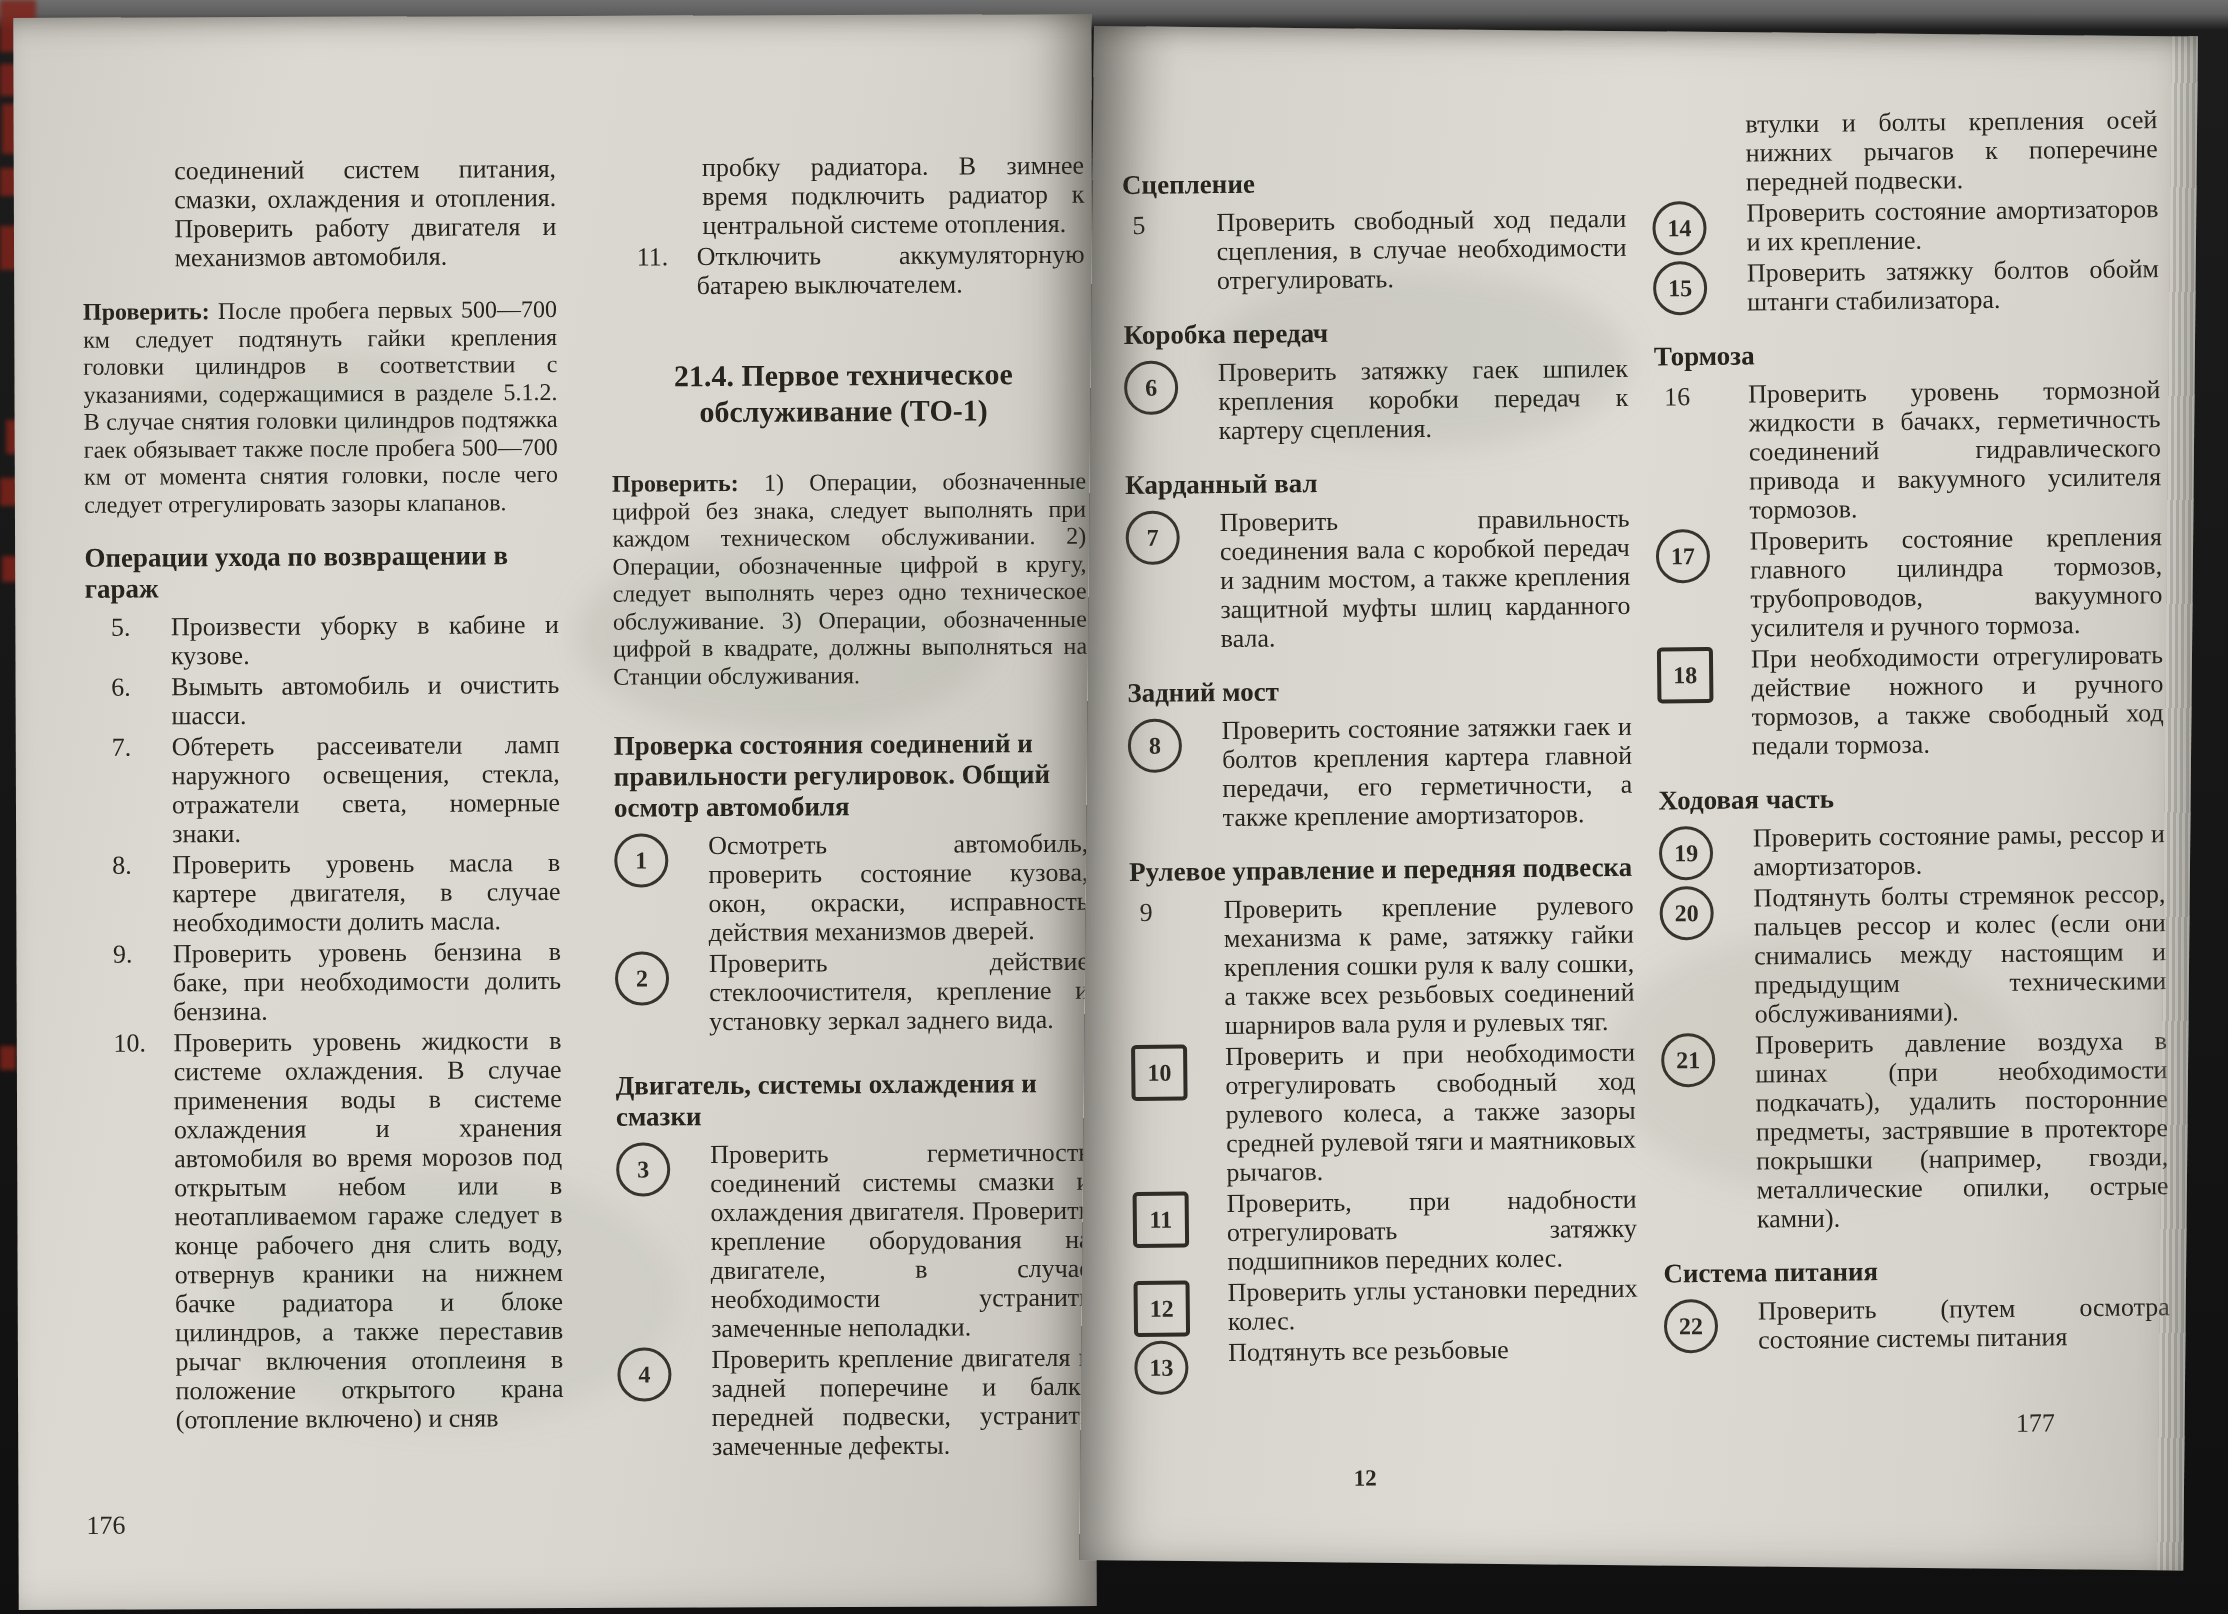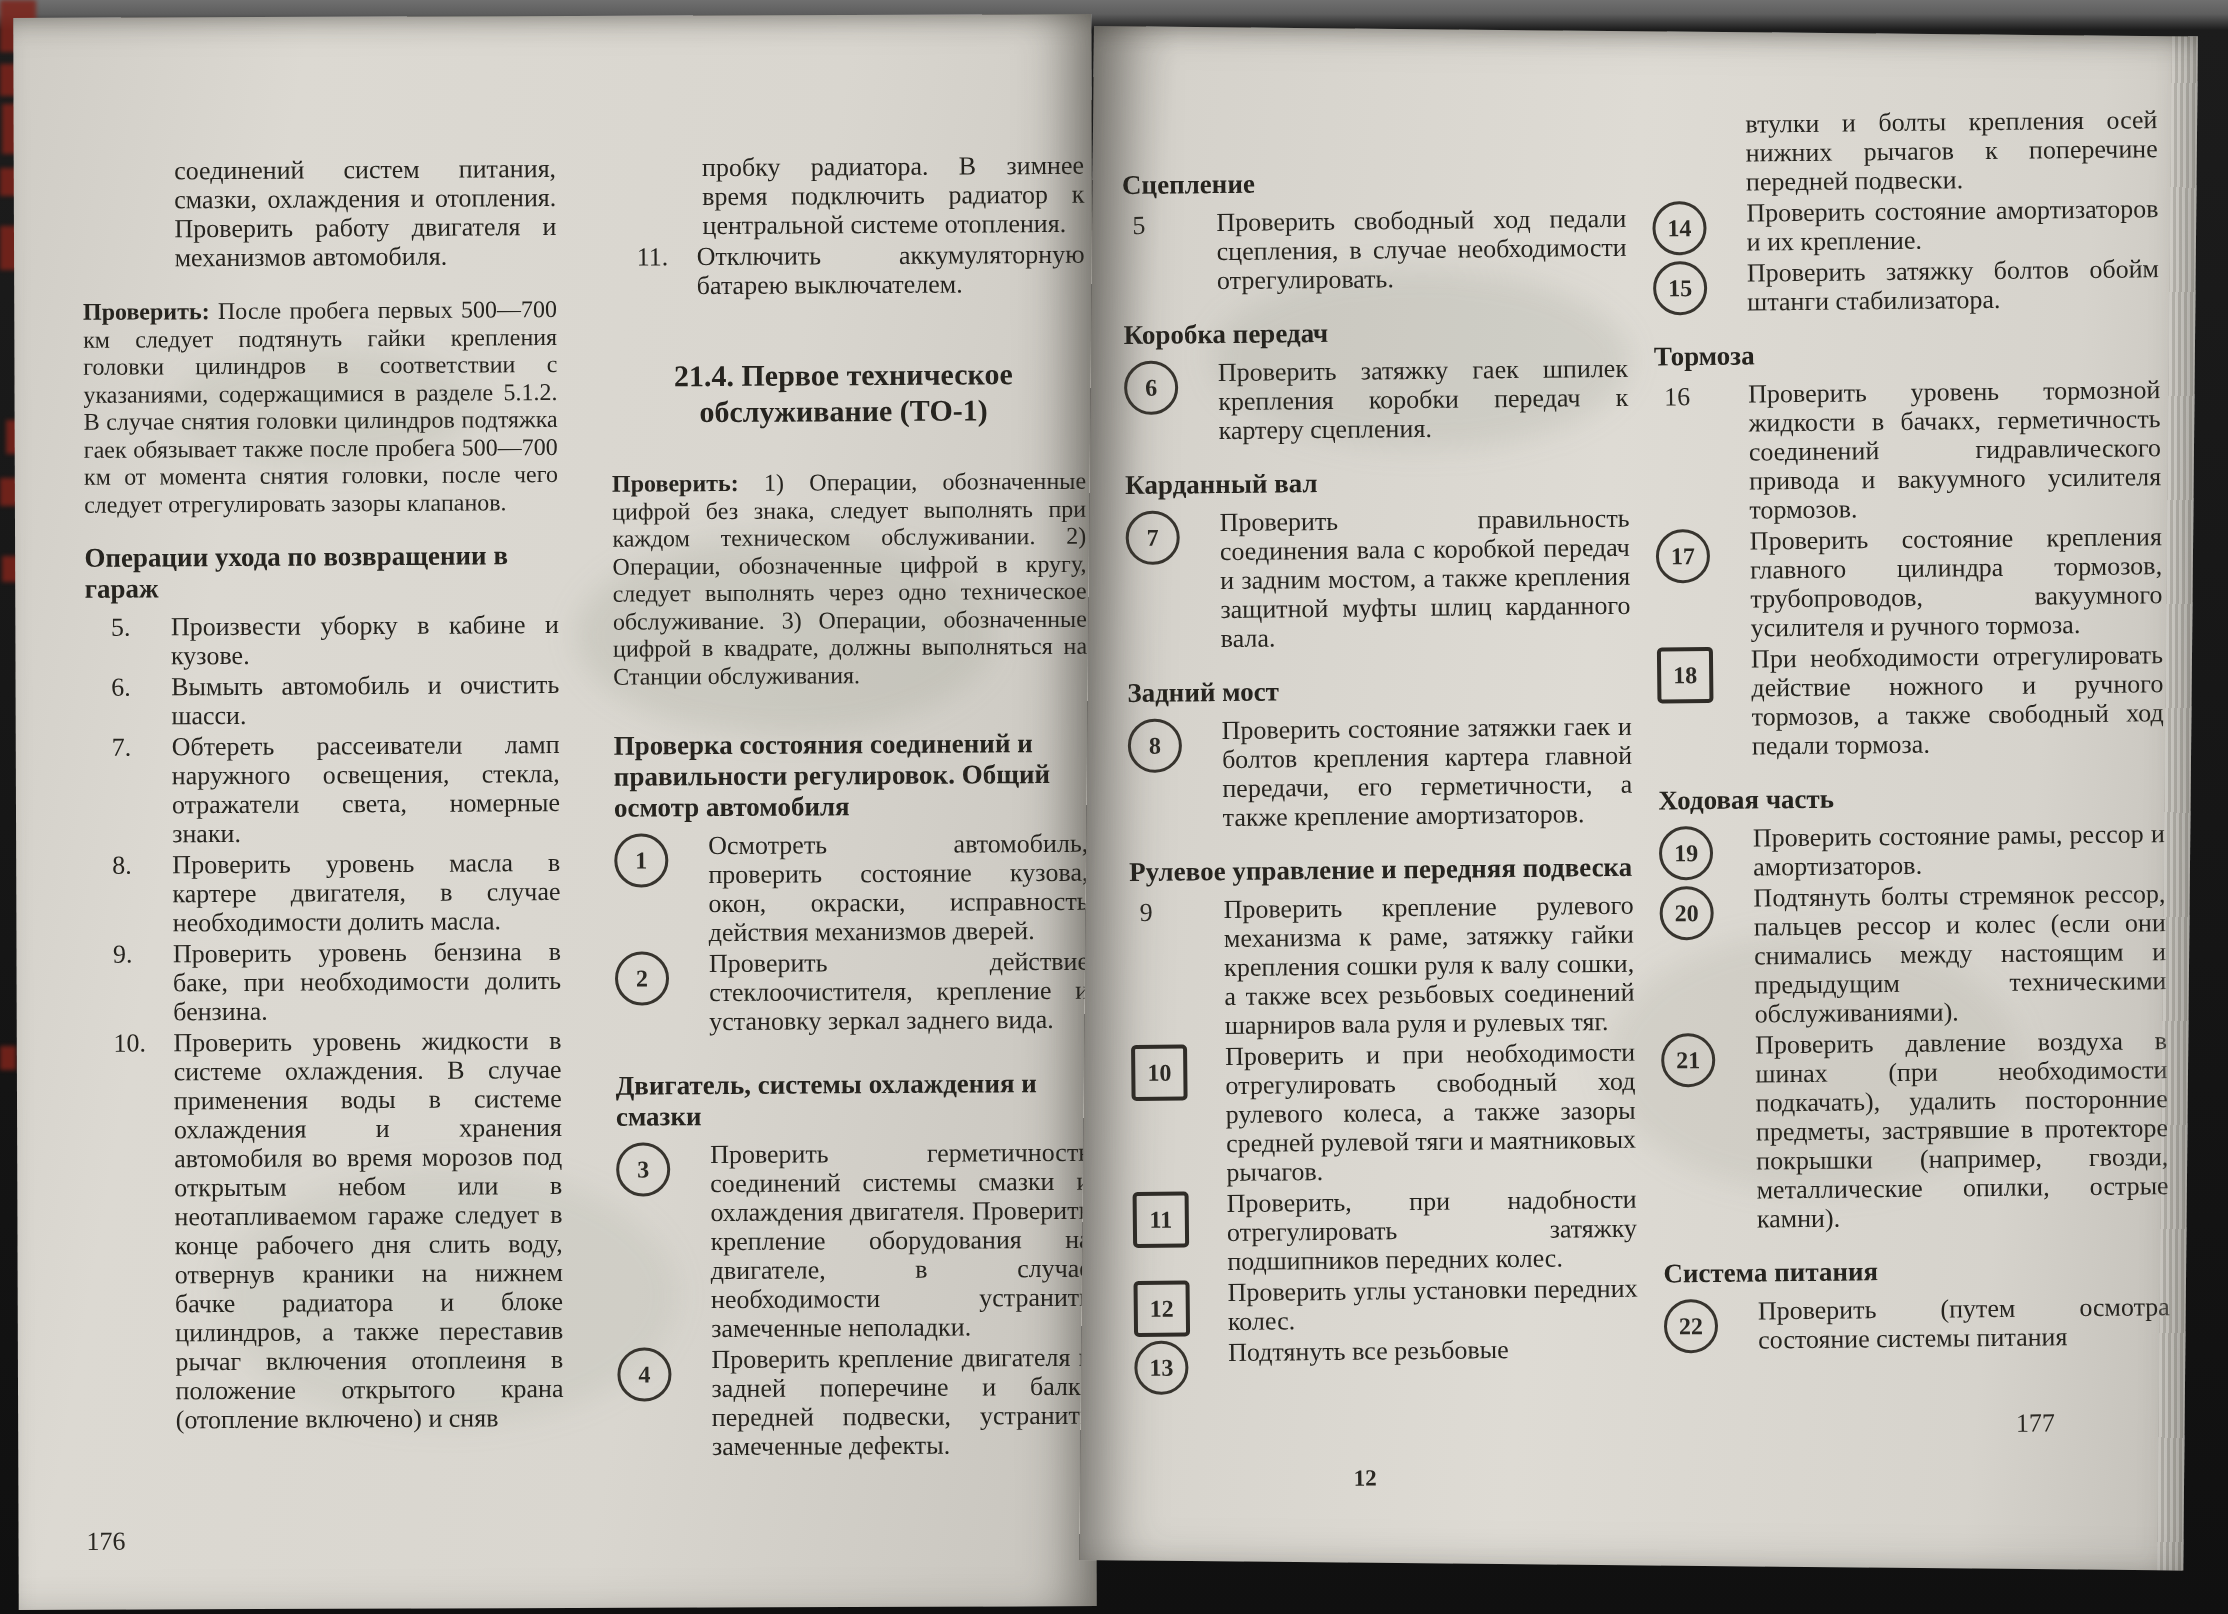--- a/index.html
+++ b/index.html
@@ -48,21 +48,21 @@
   .item{display:flex;align-items:flex-start;margin-top:2px;}
   .itext{flex:1;}
   .lnum{flex:0 0 86px;box-sizing:border-box;padding-left:26px;font-size:26px;line-height:29px;}
   .mcell{flex:0 0 94px;box-sizing:border-box;padding-top:2px;}
   .mk{display:inline-flex;align-items:center;justify-content:center;
       font-size:24px;font-weight:bold;color:#2c2a25;}
   .mk.circle{width:48px;height:48px;border:3px solid #37342e;border-radius:50%;}
   .mk.square{width:48px;height:48px;border:4px solid #2f2c27;border-radius:5px;}
   .mk.plain{border:none;font-weight:normal;font-size:26px;padding-left:10px;}
   .pageno{position:absolute;font-size:26px;color:#2a2823;}
-  .pn-left{left:66px;bottom:54px;}
+  .pn-left{left:66px;bottom:70px;}
   .pn-right{right:150px;bottom:114px;}
   .sig{position:absolute;left:252px;bottom:68px;font-size:23px;font-weight:bold;color:#2a2823;}
 
   .smudge{position:absolute;border-radius:50%;filter:blur(14px);pointer-events:none;}
   .s1{left:160px;top:330px;width:300px;height:120px;background:rgba(134,140,120,.14);}
   .s2{left:560px;top:520px;width:420px;height:200px;background:rgba(128,134,116,.16);}
   .s3{left:200px;top:1150px;width:460px;height:260px;background:rgba(140,144,128,.12);}
   .s4{left:120px;top:240px;width:420px;height:180px;background:rgba(130,136,118,.15);}
   .s5{left:520px;top:900px;width:420px;height:260px;background:rgba(136,140,124,.13);}
 

